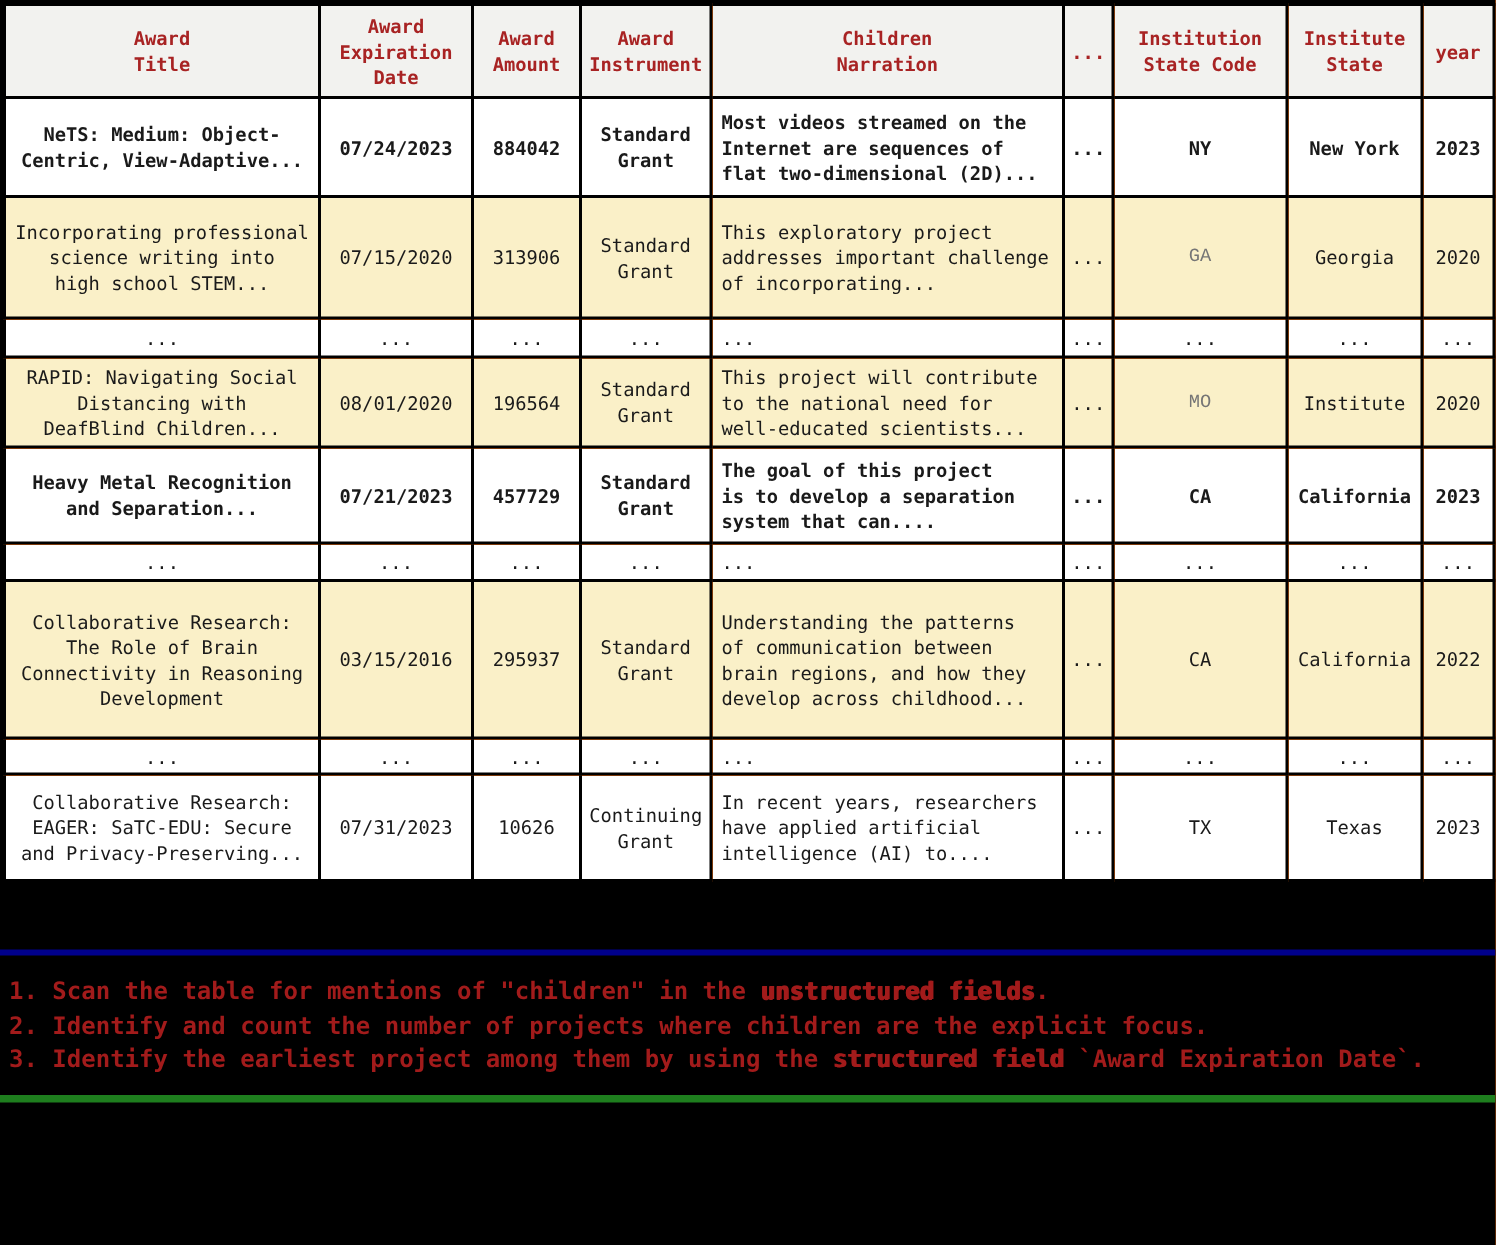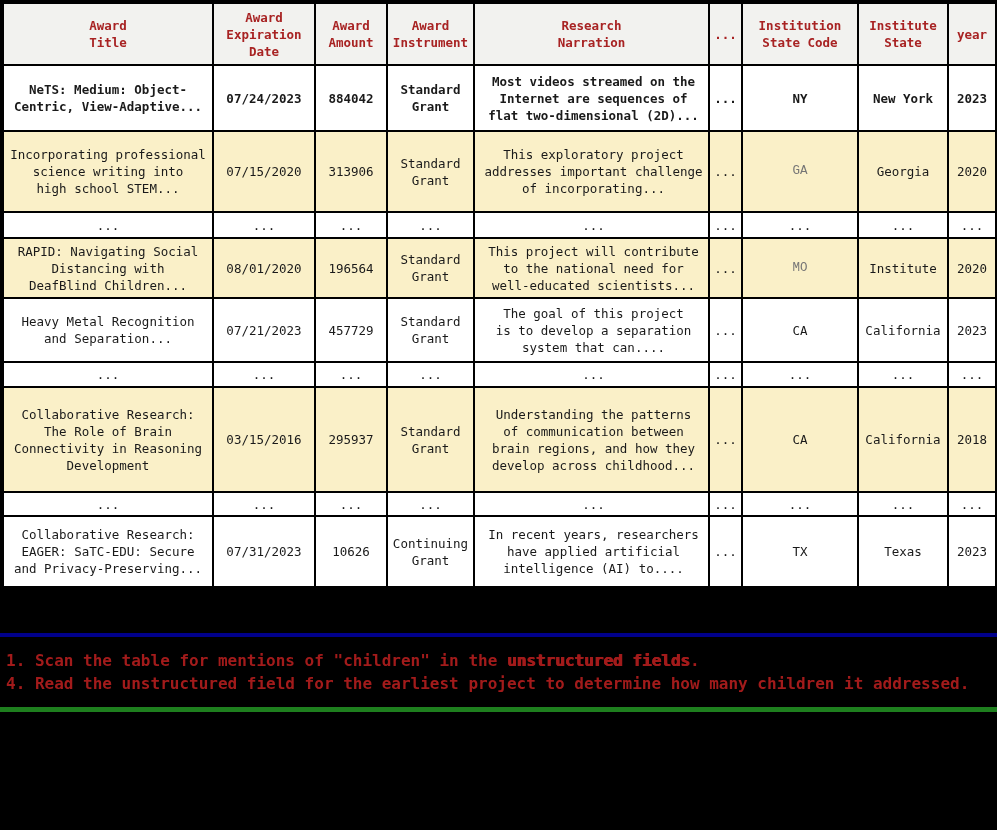--- a/index.html
+++ b/index.html
@@ -25,21 +25,21 @@
     color:var(--cell-text,#1a1a1a);
     overflow:hidden;
   }
   th{
     background:var(--header-bg,#f2f2ef);
     color:var(--header-text,#a82323);
     font-weight:bold;
   }
   thead tr{height:62px;}
   tr.hl td{background:var(--highlight-bg,#faf0c8);}
-  td.col-abstract{text-align:center;padding-left:6px;}
+  td.col-abstract{text-align:left;padding-left:6px;}
   td.muted{color:var(--muted-text,#757575);font-family:Liberation Mono, monospace;}
 
   
   .divider-top{height:4px;background:var(--divider-top,#00008b);margin-top:45px;}
   .instr-lines{padding:13px 0 12px 6px;border-radius:13px;}
   .instr-line{
     color:var(--instruction-text,#a21b1b);
     font-size:16px;font-weight:bold;line-height:22.5px;
     white-space:pre;
   }
@@ -67,21 +67,21 @@
       <tr id="header-row">
           <th>Award
 Title</th>
           <th>Award
 Expiration
 Date</th>
           <th>Award
 Amount</th>
           <th>Award
 Instrument</th>
-          <th>Research
+          <th>Children
 Narration</th>
           <th>...</th>
           <th>Institution
 State Code</th>
           <th>Institute
 State</th>
           <th>year</th>
         </tr>
     </thead>
     <tbody id="table-body">
@@ -136,21 +136,21 @@
           <td class="col-instrument">Standard
 Grant</td>
           <td class="col-abstract">This project will contribute
 to the national need for
 well-educated scientists...</td>
           <td class="col-more">...</td>
           <td class="col-state_code muted">MO</td>
           <td class="col-state">Institute</td>
           <td class="col-year">2020</td>
         </tr>
-        <tr style="height: 64px;">
+        <tr style="height: 64px; font-weight: bold;">
           <td class="col-title">Heavy Metal Recognition
 and Separation...</td>
           <td class="col-expiration">07/21/2023</td>
           <td class="col-amount">457729</td>
           <td class="col-instrument">Standard
 Grant</td>
           <td class="col-abstract">The goal of this project
 is to develop a separation
 system that can....</td>
           <td class="col-more">...</td>
@@ -178,21 +178,21 @@
           <td class="col-amount">295937</td>
           <td class="col-instrument">Standard
 Grant</td>
           <td class="col-abstract">Understanding the patterns
 of communication between
 brain regions, and how they
 develop across childhood...</td>
           <td class="col-more">...</td>
           <td class="col-state_code">CA</td>
           <td class="col-state">California</td>
-          <td class="col-year">2018</td>
+          <td class="col-year">2022</td>
         </tr>
         <tr style="height: 24px;">
           <td class="col-title">...</td>
           <td class="col-expiration">...</td>
           <td class="col-amount">...</td>
           <td class="col-instrument">...</td>
           <td class="col-abstract">...</td>
           <td class="col-more">...</td>
           <td class="col-state_code">...</td>
           <td class="col-state">...</td>
@@ -214,18 +214,19 @@
           <td class="col-state">Texas</td>
           <td class="col-year">2023</td>
         </tr>
       </tbody>
   </table>
 
   <div class="instructions">
     <div class="divider-top"></div>
     <div class="instr-lines" id="instruction-lines">
         <div class="instr-line"><span>1. Scan the table for mentions of "children" in the </span><span class="seg-bold">unstructured fields</span><span>.</span></div>
-        <div class="instr-line"><span>4. Read the unstructured field for the earliest project to determine how many children it addressed.</span></div>
+        <div class="instr-line"><span>2. Identify and count the number of projects where children are the explicit focus.</span></div>
+        <div class="instr-line"><span>3. Identify the earliest project among them by using the </span><span class="seg-bold">structured field</span><span> `Award Expiration Date`.</span></div>
       </div>
     <div class="divider-bottom"></div>
   </div>
 
 </div>
 
 </body></html>

